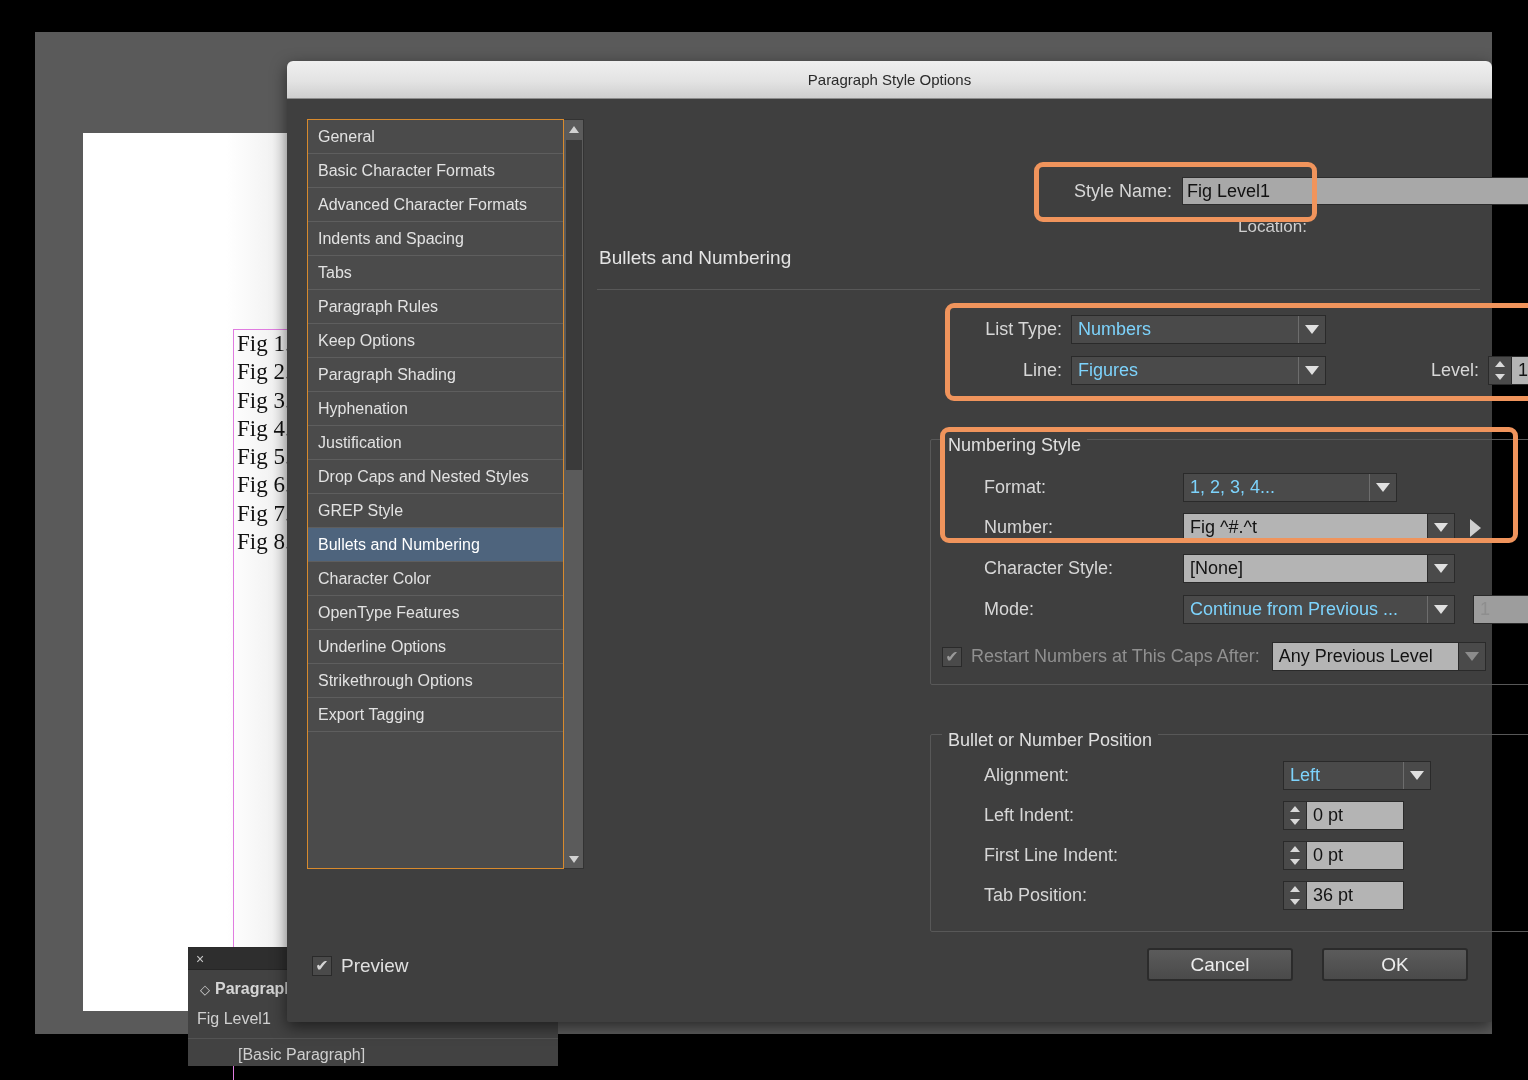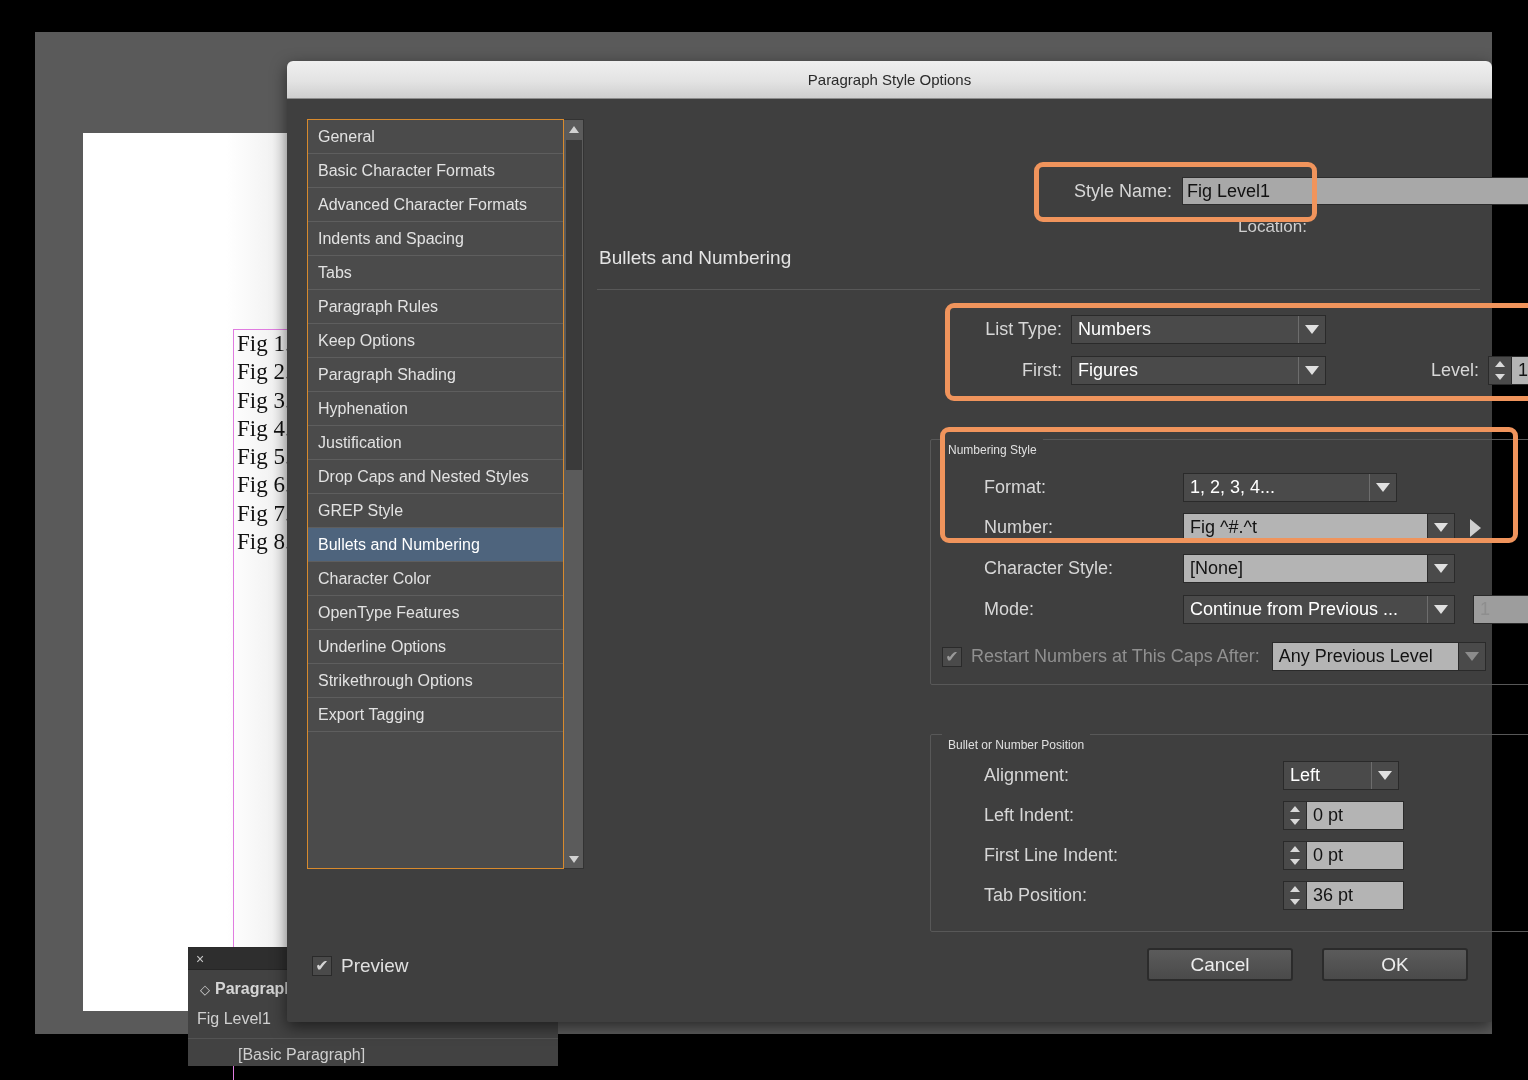--- a/index.html
+++ b/index.html
@@ -185,21 +185,21 @@
   
   .dd {
     height: 29px;
     background: #4a4a4a;
     border: 1px solid #2a2a2a;
     display: flex; align-items: center;
     position: relative;
   }
   .dd .dd-text {
     flex: 1; padding-left: 6px;
-    font-size: 18px; color: #ffffff;
+    font-size: 18px; color: #7dd3fc;
     white-space: nowrap; overflow: hidden;
   }
   .dd .dd-arrow {
     width: 27px; height: 100%;
     border-left: 1px solid #6d6d6d;
     display: flex; align-items: center; justify-content: center;
   }
   .dd.light { background: #b4b4b4; border: 1px solid #2a2a2a; }
   .dd.light .dd-text { color: #131313; }
   .dd.light .dd-arrow { background: #4a4a4a; border-left: 1px solid #2a2a2a; }
@@ -241,22 +241,22 @@
 
   
   .fs {
     position: absolute;
     border: 1px solid #585858;
     border-radius: 2px;
   }
   .fs > .legend {
     position: absolute; top: -13px; left: 11px;
     background: #3f3f3f;
-    padding: 16px 6px;
-    font-size: 12px; color: #e0e0e0;
+    padding: 8px 6px;
+    font-size: 18px; color: #e0e0e0;
   }
   #fs-numbering { left: 343px; top: 328px; width: 800px; height: 246px; }
   #fs-position  { left: 343px; top: 623px; width: 800px; height: 198px; }
 
   .frow { display: flex; align-items: center; position: absolute; }
   .frow .flabel { text-align: left; margin-right: 9px; }
 
   #arrow-right {
     width:0;height:0;border-top:9px solid transparent;border-bottom:9px solid transparent;border-left:11px solid #cfcfcf;
   }
@@ -374,21 +374,21 @@
       <div class="row">
         <span class="lbl rlabel">List Type:</span>
         <div class="dd" style="width:255px">
           <span class="dd-text">Numbers</span>
           <span class="dd-arrow">
               <span class="caret-dn"></span>
             </span>
         </div>
       </div>
       <div class="row" style="margin-bottom:0">
-        <span class="lbl rlabel">First:</span>
+        <span class="lbl rlabel">Line:</span>
         <div class="dd" style="width:255px">
           <span class="dd-text">Figures</span>
           <span class="dd-arrow">
               <span class="caret-dn"></span>
             </span>
         </div>
         <span class="lbl" style="margin-left:105px;margin-right:9px">Level:</span>
         <span class="spin">
             <span class="tri-up"></span>
             <span class="tri-dn"></span>
@@ -452,21 +452,21 @@
             </span>
         </div>
       </div>
     </div>
 
     <div class="fs" id="fs-position">
       <span class="legend">Bullet or Number Position</span>
 
       <div class="frow" style="left:53px; top:26px;">
         <span class="lbl flabel" style="width:290px">Alignment:</span>
-        <div class="dd" style="width:116px">
+        <div class="dd" style="width:148px">
           <span class="dd-text">Left</span>
           <span class="dd-arrow">
               <span class="caret-dn"></span>
             </span>
         </div>
       </div>
 
       <div class="frow" style="left:53px; top:66px;">
         <span class="lbl flabel" style="width:290px">Left Indent:</span>
         <span class="spin">

